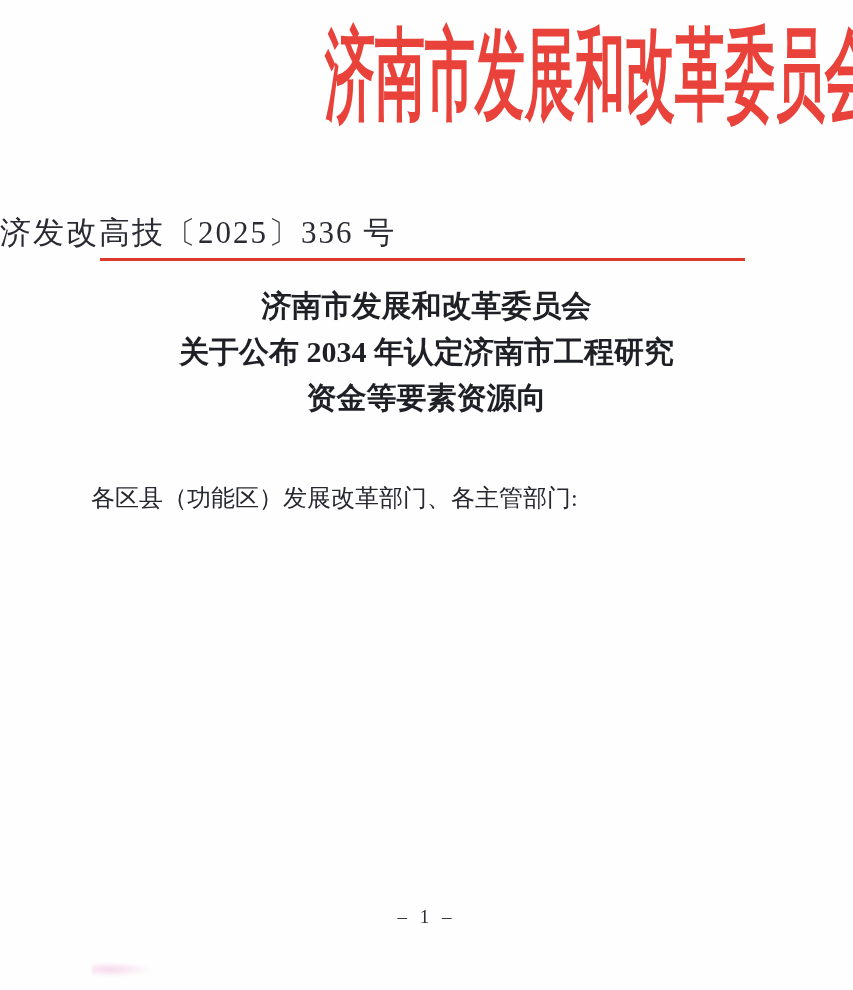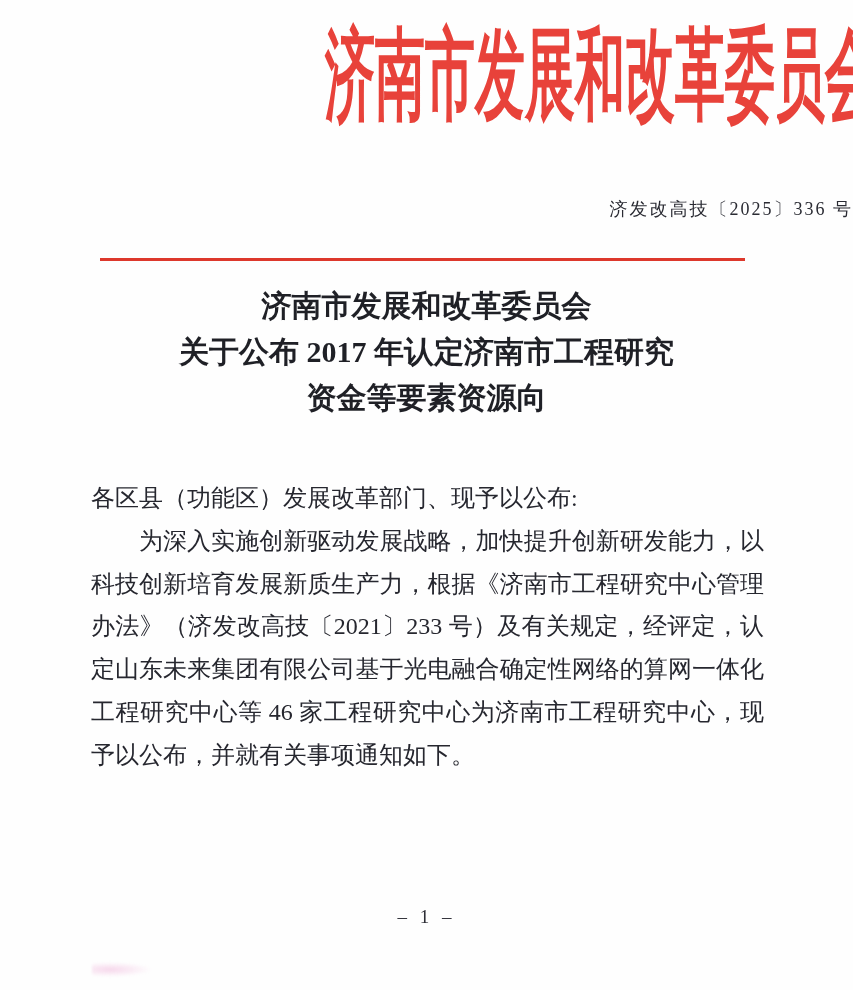--- a/index.html
+++ b/index.html
@@ -32,25 +32,25 @@
     font-weight: bold;
     color: #e8423a;
     white-space: nowrap;
     transform: scaleX(0.50);
     transform-origin: center center;
     letter-spacing: 0;
   }
   
   .doc-num {
     position: absolute;
-    top: 197px;
+    top: 212px;
     left: 0;
     width: 100%;
-    text-align: right;
-    font-size: 18px;
+    text-align: left;
+    font-size: 31px;
     letter-spacing: 2px;
     color: #2a2b33;
   }
   
   .red-rule {
     position: absolute;
     top: 258px;
     left: 100px;
     width: 645px;
     height: 3px;
@@ -117,26 +117,25 @@
   <div class="red-head-wrap">
     <div class="red-head">济南市发展和改革委员会文件</div>
   </div>
 
   <div class="doc-num">济发改高技〔2025〕336 号</div>
 
   <div class="red-rule"></div>
 
   <div class="doc-title">
     <div>济南市发展和改革委员会</div>
-    <div>关于公布 2017 年认定济南市工程研究</div>
+    <div>关于公布 2034 年认定济南市工程研究</div>
     <div>资金等要素资源向</div>
   </div>
 
   <div class="body-text">
-    <p>各区县（功能区）发展改革部门、现予以公布:</p>
-    <p class="indent">为深入实施创新驱动发展战略，加快提升创新研发能力，以科技创新培育发展新质生产力，根据《济南市工程研究中心管理办法》（济发改高技〔2021〕233 号）及有关规定，经评定，认定山东未来集团有限公司基于光电融合确定性网络的算网一体化工程研究中心等 46 家工程研究中心为济南市工程研究中心，现予以公布，并就有关事项通知如下。</p>
+    <p>各区县（功能区）发展改革部门、各主管部门:</p>
   </div>
 
   <div class="page-num">– 1 –</div>
 
   <div class="scan-artifact"></div>
 
 </div>
 
 </body></html>

